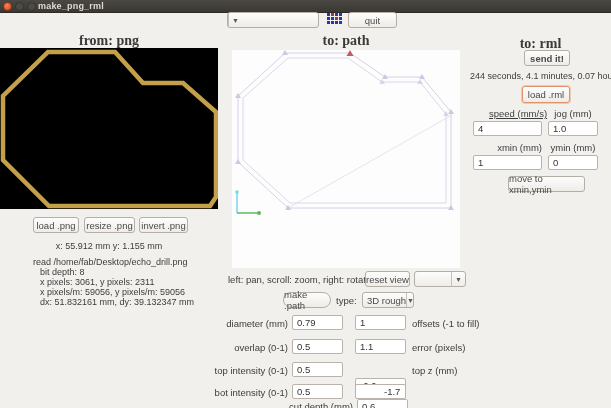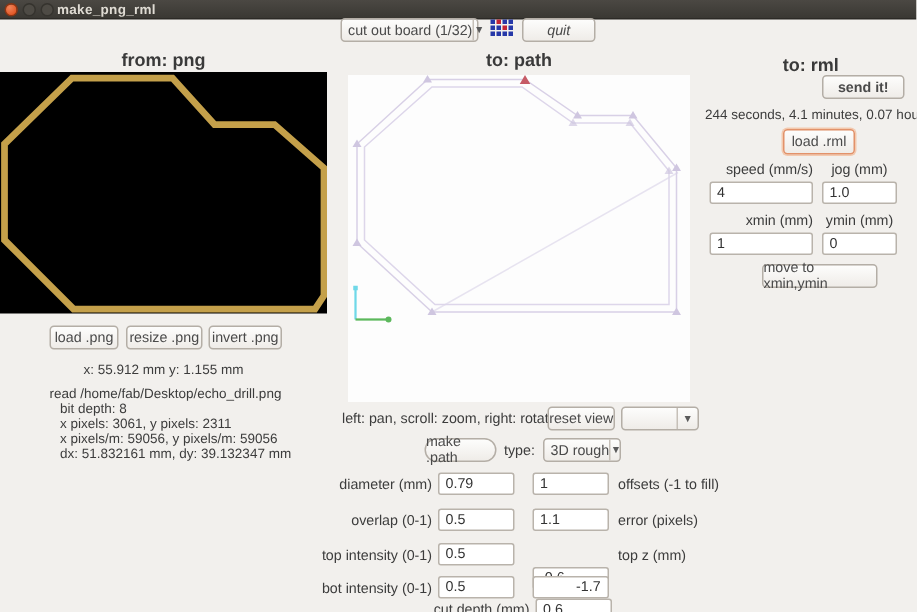--- a/index.html
+++ b/index.html
@@ -54,21 +54,21 @@
     font-size:9.5px; color:#4a4a4a;
   }
   .combo .combo-text { flex:1; display:flex; align-items:center; padding-left:4px; white-space:nowrap; }
   .combo .combo-arrow {
     width:14px; border-left:1px solid #c6c0b8;
     display:flex; align-items:center; justify-content:center;
     font-size:7px; color:#5a5a5a;
   }
   .lbl { position:absolute; font-size:9.5px; color:#3c3c3c; line-height:15px; white-space:nowrap; }
   .lbl.right { text-align:right; }
-  .hdr { position:absolute; font-size:12px; font-weight:bold; color:#3a3a3a; white-space:nowrap; }
+  .hdr { position:absolute; font-size:14px; font-weight:bold; color:#3a3a3a; white-space:nowrap;font-family:Liberation Serif, serif; }
 
   
   .png-view { left:0; top:48px; width:218px; height:161px; background:#000; }
   .info { position:absolute; font-size:9px; color:#3c3c3c; line-height:9.5px; white-space:nowrap; }
 
   
   .path-view { left:232px; top:50px; width:228px; height:218px; background:#fdfdfd; }
 
   
   .fab-icon { left:327px; top:13px; width:15px; height:13px; display:grid;
@@ -79,38 +79,37 @@
 <body>
 
 <div class="abs titlebar">
   <span class="winbtn close"></span>
   <span class="winbtn min"></span>
   <span class="winbtn max"></span>
   <span class="win-title">make_png_rml</span>
 </div>
 
 <div class="combo" style="left:227px; top:12px; width:92px;">
-  <span class="combo-text">cut out board (1/32)</span>
   <span class="combo-arrow">▼</span>
 </div>
 <div class="abs fab-icon">
   <i style="background:#2638a8"></i>
     <i style="background:#c22436"></i>
     <i style="background:#2638a8"></i>
     <i style="background:#2638a8"></i>
   <i style="background:#2638a8"></i>
     <i style="background:#2638a8"></i>
     <i style="background:#c22436"></i>
     <i style="background:#2638a8"></i>
   <i style="background:#2638a8"></i>
     <i style="background:#2638a8"></i>
     <i style="background:#2638a8"></i>
     <i style="background:#2638a8"></i>
 </div>
-<div class="btn" style="left:348px; top:12px; width:49px;font-style:italic;">
+<div class="btn" style="left:348px; top:12px; width:49px;">
   <span>quit</span>
 </div>
 
 <div class="hdr" style="left:0; top:33px; width:218px; text-align:center;">from: png</div>
 <div class="hdr" style="left:232px; top:33px; width:228px; text-align:center;">to: path</div>
 <div class="hdr" style="left:470px; top:36px; width:141px; text-align:center;">to: rml</div>
 
 <div class="abs png-view">
   <svg width="218" height="161" viewBox="0 0 218 161">
     <polygon points="48,4 115,4 143,35 183,35 216,64 216,149 210,158 49,158 3,112 3,48" fill="none" stroke="#c4a04a" stroke-width="4.5"></polygon>
@@ -201,29 +200,29 @@
     <div class="lbl" style="left:412px; top:363px;">top z (mm)</div>
 
     <div class="lbl right" style="left:180px; top:385px; width:108px;">bot intensity (0-1)</div>
     <input class="input" style="left: 292px; top: 384px; width: 51px;" value="0.5">
     <input class="input" style="left: 355px; top: 384px; width: 51px; padding-left: 28px;" value="-1.7">
     <div class="lbl" style="left:409px; top:385px;margin-top:32px;">bot z (mm)</div>
   </div>
 <div class="lbl right" style="left:250px; top:399px; width:103px;">cut depth (mm)</div>
 <input class="input" style="left: 357px; top: 399px; width: 51px;" value="0.6">
 
-<div class="btn" style="left:524px; top:50px; width:55px; font-weight:bold;margin-left:24px;">
+<div class="btn" style="left:524px; top:50px; width:46px; font-weight:bold;">
   <span>send it!</span>
 </div>
 <div class="info" style="left:470px; top:72px; width:141px; text-align:center;">244 seconds, 4.1 minutes, 0.07 hours</div>
 <div class="btn focus-orange" style="left:522px; top:86px; width:48px; height:17px;">
   <span>load .rml</span>
 </div>
 
-<div class="lbl" style="left:473px; top:106px; width:69px; text-align:right;">speed (mm/s)</div>
+<div class="lbl" style="left:489px; top:106px; width:69px; text-align:left;text-decoration:underline;">speed (mm/s)</div>
 <div class="lbl" style="left:548px; top:106px; width:50px; text-align:center;">jog (mm)</div>
 <input class="input" style="left: 473px; top: 121px; width: 69px;" value="4">
 <input class="input" style="left: 548px; top: 121px; width: 50px;" value="1.0">
 
 <div class="lbl" style="left:473px; top:140px; width:69px; text-align:right;">xmin (mm)</div>
 <div class="lbl" style="left:548px; top:140px; width:50px; text-align:center;">ymin (mm)</div>
 <input class="input" style="left: 473px; top: 155px; width: 69px;" value="1">
 <input class="input" style="left: 548px; top: 155px; width: 50px;" value="0">
 
 <div class="btn" style="left:508px; top:176px; width:77px;">

